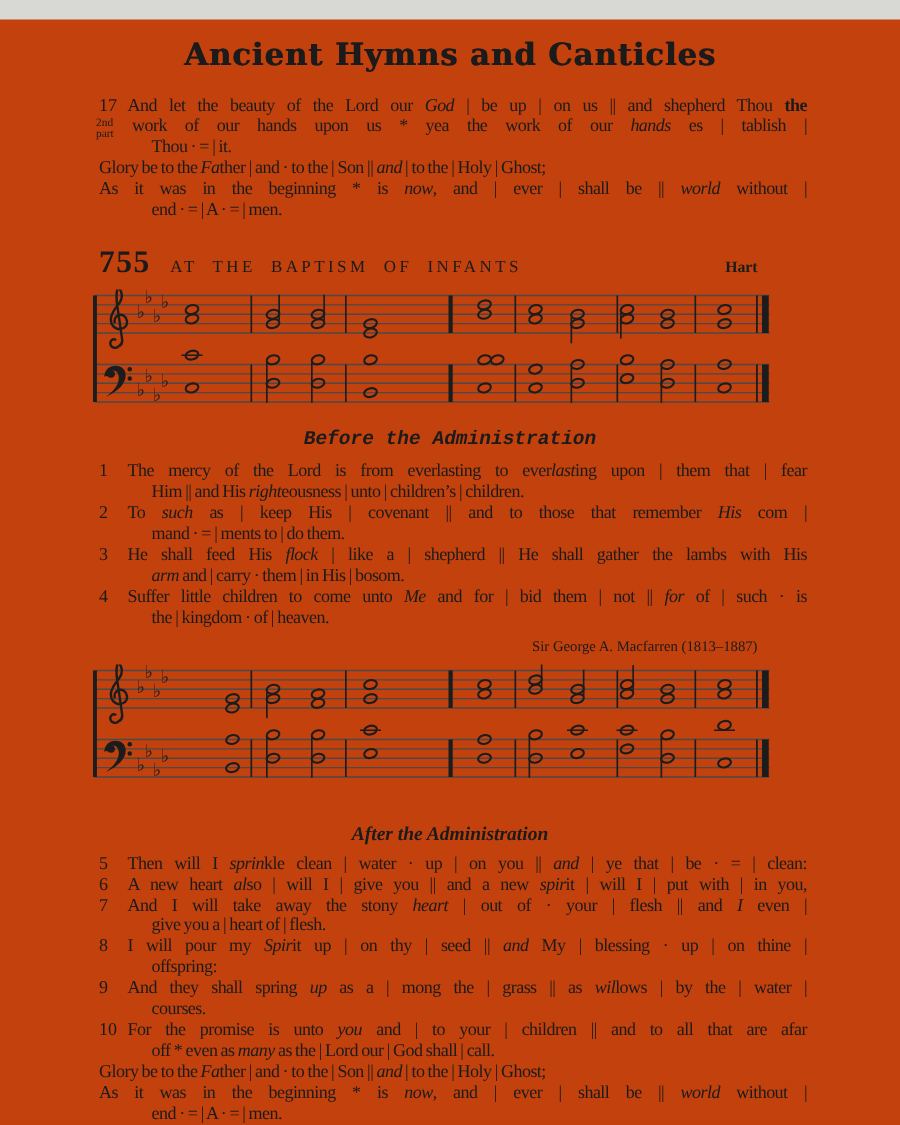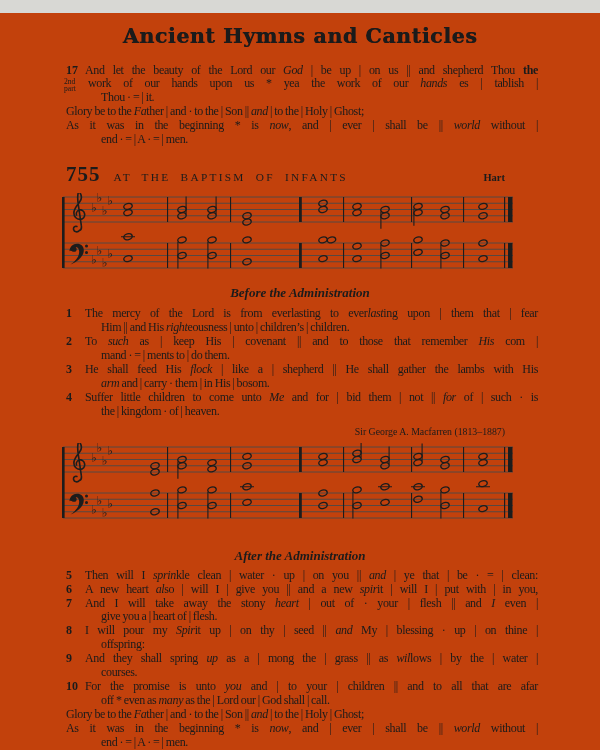--- a/index.html
+++ b/index.html
@@ -13,40 +13,40 @@
     margin:0;text-align:center;font-family:"DejaVu Serif",serif;
     font-size:20.5px;font-weight:bold;letter-spacing:0.6px;line-height:1.15;
     text-shadow:0.5px 0 0 currentColor;
   }
   .textblock{margin:0 62px 0 66px;}
   .canticle{margin-top:15px;}
   .line{position:relative;line-height:13.9px;font-size:12px;letter-spacing:-0.35px;word-spacing:-0.5px;}
   .ind1{padding-left:22px;}
   .ind2{padding-left:35px;}
   .j{text-align:justify;text-align-last:justify;}
-  .num{font-weight:bold;display:inline-block;min-width:15px;padding-right:4px;letter-spacing:0;}
+  .num{font-weight:normal;display:inline-block;min-width:15px;padding-right:4px;letter-spacing:0;}
   .mnote{
     position:absolute;left:-2px;top:1.5px;width:18px;
     font-size:7.6px;line-height:6.8px;letter-spacing:0;word-spacing:0;text-align:left;
   }
   .i{font-style:italic;}
   .b{font-weight:bold;}
   .hymn-header{display:flex;align-items:baseline;margin:16px 62px 0 66px;}
   .hymn-number{font-size:21px;font-weight:bold;letter-spacing:1px;line-height:23px;}
   .hymn-title{font-size:11.3px;font-weight:normal;letter-spacing:2.3px;word-spacing:5px;margin-left:13px;}
   .composer{margin-left:auto;margin-right:33px;font-size:10.5px;font-weight:bold;}
   .music{height:88px;}
   .music-1{margin-top:7px;}
   .music-2{margin-top:5px;}
   .music svg{display:block;margin-left:60px;}
   .section-heading{
     text-align:center;font-style:italic;font-weight:bold;
     font-size:13px;line-height:1.25;
   }
-  .heading-1{margin-top:4px;}
+  .heading-1{margin-top:4px;font-family:Liberation Mono, monospace;}
   .heading-2{margin-top:17px;}
   .verses{margin-top:6px;}
   .verses-2{margin-top:5px;}
   .attribution{
     margin:7px 95px 0 0;text-align:right;font-size:9.8px;line-height:12px;
   }
 </style>
 </head>
 <body>
 

